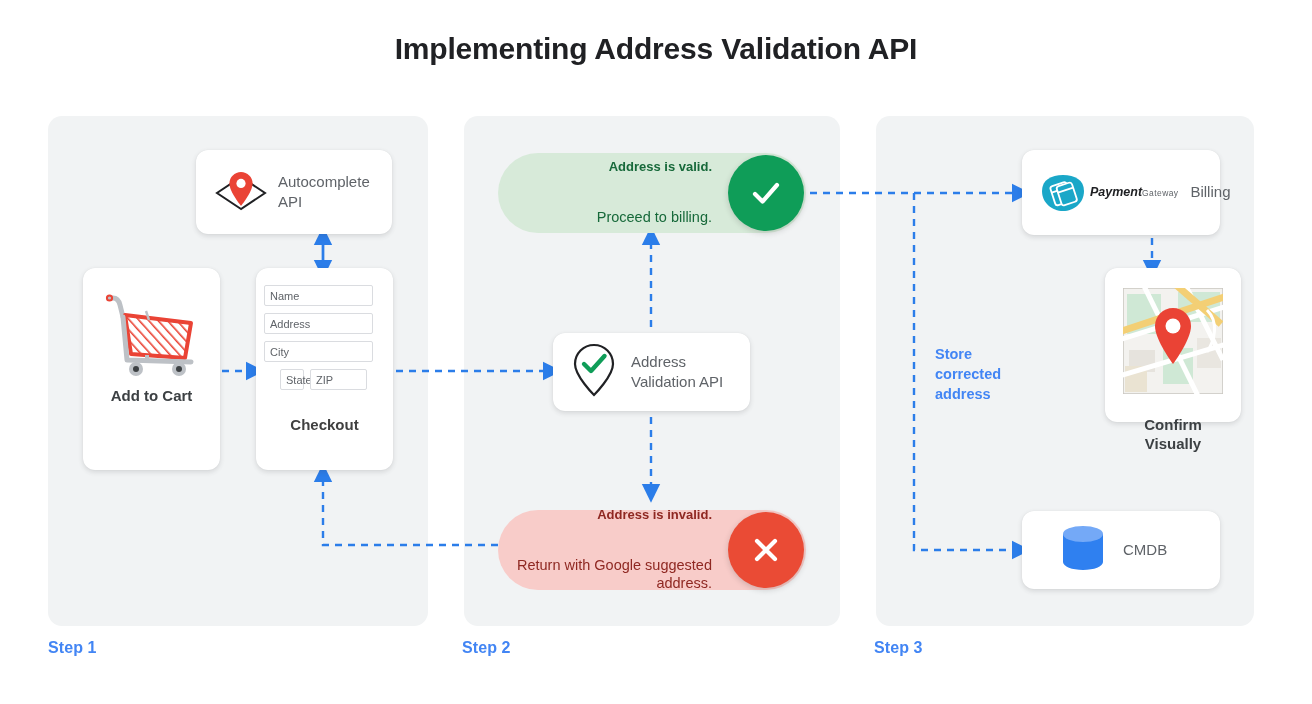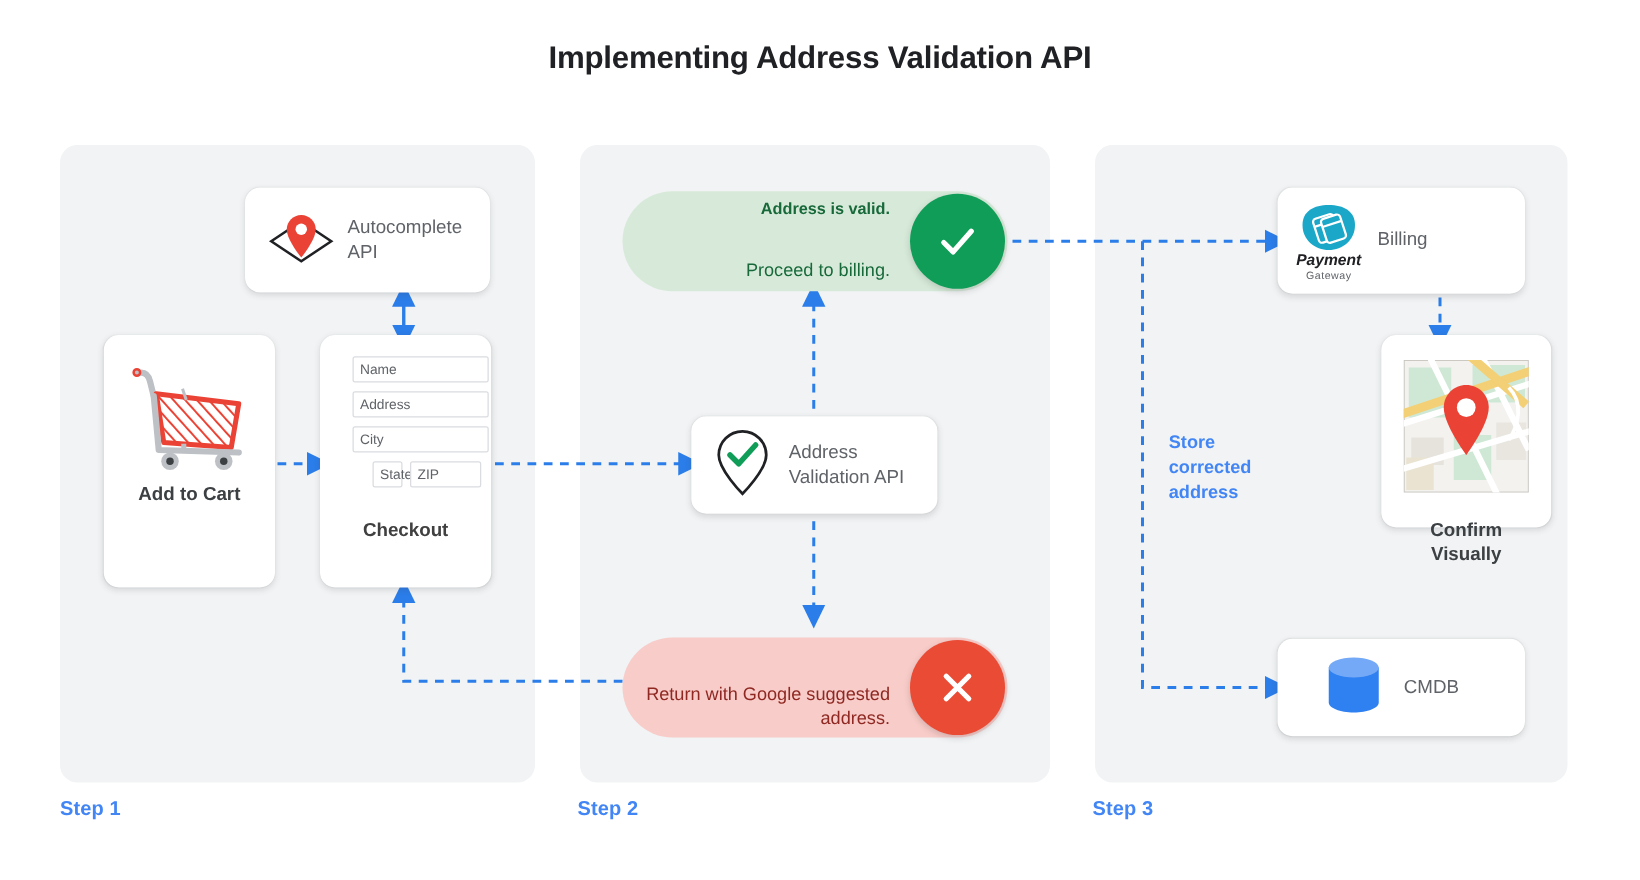--- a/index.html
+++ b/index.html
@@ -6,21 +6,21 @@
   html, body {
     width: 1312px; height: 704px;
     background: #ffffff;
     font-family: "Liberation Sans", sans-serif;
     overflow: hidden;
   }
   #stage { position: relative; width: 1312px; height: 704px; }
 
   .title {
     position: absolute; top: 32px; left: 0; width: 1312px;
-    text-align: center; font-size: 25px; font-weight: bold;
+    text-align: center; font-size: 30px; font-weight: bold;
     color: #202124; letter-spacing: -0.2px;
   }
 
   
   .panel {
     position: absolute; background: #f1f3f4; border-radius: 14px;
   }
   #panel1 { left: 48px;  top: 116px; width: 380px; height: 510px; }
   #panel2 { left: 464px; top: 116px; width: 376px; height: 510px; }
   #panel3 { left: 876px; top: 116px; width: 378px; height: 510px; }
@@ -50,21 +50,21 @@
 
   
   #card-autocomplete { left: 196px; top: 150px; width: 196px; height: 84px; }
   #card-autocomplete .card-row { padding-left: 14px; gap: 6px; }
   #card-cart { left: 83px;  top: 268px; width: 137px; height: 202px; }
   #card-checkout { left: 256px; top: 268px; width: 137px; height: 202px; }
 
   .cart-wrap { margin-top: 24px; }
   .cartlabel { position: absolute; left: 0; right: 0; top: 118px; }
 
-  .form { position: absolute; left: 26px; top: 17px; width: 109px; }
+  .form { position: absolute; left: 8px; top: 17px; width: 109px; }
   .field {
     height: 21px; border: 1px solid #dadce0; border-radius: 2px;
     background: #fff; font-size: 11px; color: #5f6368;
     display: flex; align-items: center; padding-left: 5px;
     margin-bottom: 7px; width: 109px;
   }
   .field-row { display: flex; gap: 6px; }
   .field.sm-state { width: 24px; margin-left: 16px; }
   .field.sm-zip   { width: 57px; }
   .checkout-lbl {
@@ -245,33 +245,34 @@
           <path d="M15 24 L22 31 L35.5 16" fill="none" stroke="#0f9d58" stroke-width="4.4" stroke-linecap="round" stroke-linejoin="round"></path>
         </svg>
       </span>
       <span class="card-label">Address
 Validation API</span>
     </div>
   </div>
 
   <div class="pill" id="pill-invalid">
     <div class="pill-text">
+      <div class="pill-strong">Address is invalid.</div>
       <div class="pill-sub">Return with Google
 suggested address.</div>
     </div>
     <div class="pill-badge" id="badge-invalid">
       <svg width="40" height="40" viewBox="0 0 40 40">
         <path d="M11 11 L29 29 M29 11 L11 29" fill="none" stroke="#fff" stroke-width="4.2" stroke-linecap="round"></path>
       </svg>
     </div>
   </div>
 
   <div class="card" id="card-billing">
     <div class="card-row">
-      <span style="display:flex;flex-direction:column;align-items:center;">
+      <span style="display:flex;flex-direction:row;align-items:center;">
         <svg width="54" height="42" viewBox="0 0 54 42">
           <path d="M27 3 C39 3 48 8 48 19 C48 31 38 39 27 39 C16 39 6 31 6 19 C6 8 15 3 27 3 Z" fill="#1aa7c8"></path>
           <g transform="rotate(-18 27 20)">
             <rect x="16" y="11" width="17" height="20" rx="2.6" fill="none" stroke="#fff" stroke-width="1.8"></rect>
             <line x1="16" y1="17" x2="33" y2="17" stroke="#fff" stroke-width="1.8"></line>
             <rect x="22" y="13" width="16" height="20" rx="2.6" fill="#1aa7c8" stroke="#fff" stroke-width="1.8"></rect>
             <line x1="22" y1="19" x2="38" y2="19" stroke="#fff" stroke-width="1.8"></line>
           </g>
         </svg>
         <span style="font-size:12.5px;font-weight:bold;color:#202124;font-style:italic;margin-top:-2px;">Payment</span>

